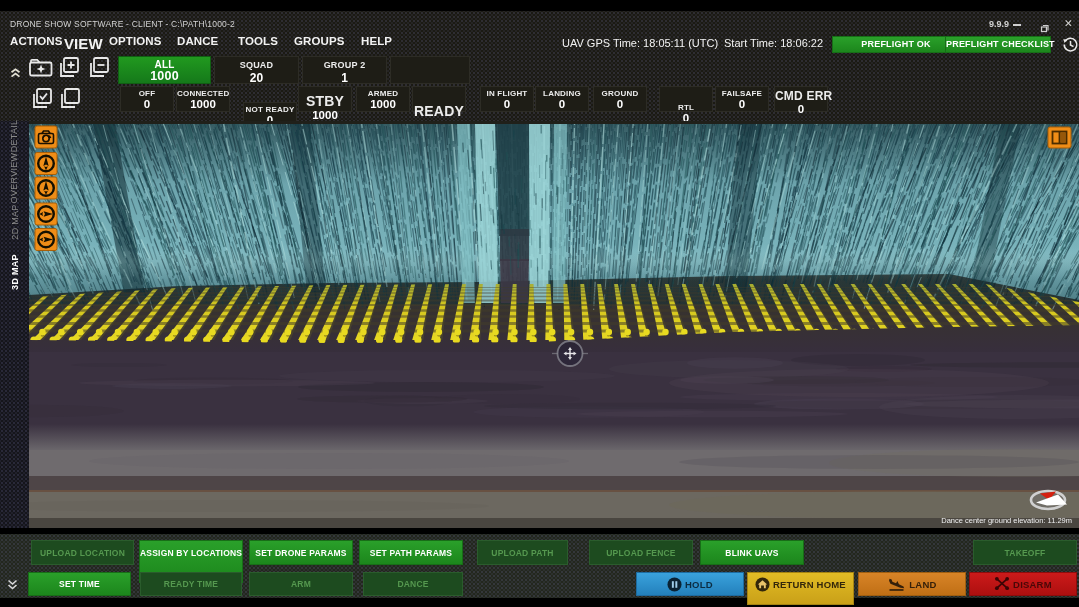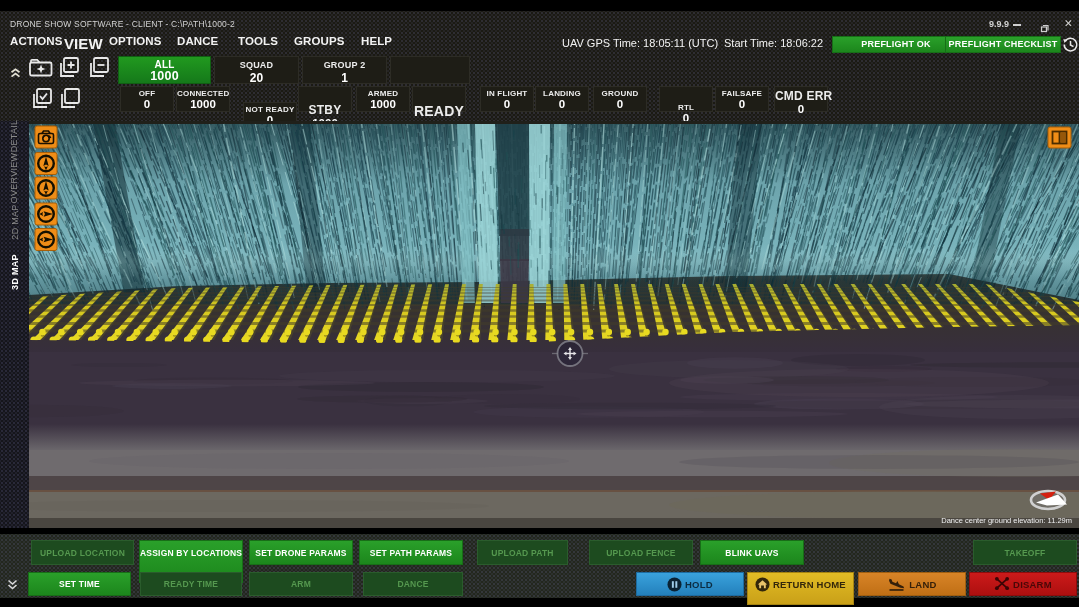--- a/index.html
+++ b/index.html
@@ -12,21 +12,21 @@
 <div class="abs" style="left:10px;top:35px;font-size:11.5px;font-weight:bold;color:#f2f2f2;letter-spacing:0.1px">ACTIONS</div>
 <div class="abs" style="left:64px;top:35px;font-size:15px;font-weight:bold;color:#f2f2f2;letter-spacing:0.1px">VIEW</div>
 <div class="abs" style="left:109px;top:35px;font-size:11.5px;font-weight:bold;color:#f2f2f2;letter-spacing:0.1px">OPTIONS</div>
 <div class="abs" style="left:177px;top:35px;font-size:11.5px;font-weight:bold;color:#f2f2f2;letter-spacing:0.1px">DANCE</div>
 <div class="abs" style="left:238px;top:35px;font-size:11.5px;font-weight:bold;color:#f2f2f2;letter-spacing:0.1px">TOOLS</div>
 <div class="abs" style="left:294px;top:35px;font-size:11.5px;font-weight:bold;color:#f2f2f2;letter-spacing:0.1px">GROUPS</div>
 <div class="abs" style="left:361px;top:35px;font-size:11.5px;font-weight:bold;color:#f2f2f2;letter-spacing:0.1px">HELP</div>
 <div class="abs" style="left:562px;top:37px;font-size:11px;color:#f2f2f2">UAV GPS Time: 18:05:11 (UTC)</div>
 <div class="abs" style="left:724px;top:37px;font-size:11px;color:#f2f2f2">Start Time: 18:06:22</div>
 <div class="btn gbtn" style="left:832px;top:36px;width:128px;height:17px;line-height:15px;font-size:9px">PREFLIGHT OK</div>
-<div class="btn gbtn" style="left:945px;top:36px;width:116px;height:17px;line-height:15px;font-size:9px">PREFLIGHT CHECKLIST</div>
+<div class="btn gbtn" style="left:945px;top:36px;width:106px;height:17px;line-height:15px;font-size:9px">PREFLIGHT CHECKLIST</div>
 <div class="abs" style="left:1062px;top:36px"><svg width="17" height="17" viewBox="0 0 17 17">
       <path d="M3.2 5.2 A6.3 6.3 0 1 1 2.2 8.5" fill="none" stroke="#e8e8e8" stroke-width="1.6"></path>
       <polygon points="1.2,3.2 5.2,3.6 2.6,6.9" fill="#e8e8e8"></polygon>
       <path d="M8.5 5 v4 l3 1.6" fill="none" stroke="#e8e8e8" stroke-width="1.5"></path>
     </svg></div>
 <div class="abs" style="left:10px;top:64px"><svg width="11" height="10" viewBox="0 0 11 10">
       <path d="M1.5 4.2 L5.5 1.2 L9.5 4.2 M1.5 8.6 L5.5 5.6 L9.5 8.6" fill="none" stroke="#e4e2d4" stroke-width="1.7"></path>
     </svg></div>
 <div class="abs" style="left:28px;top:56px"><svg width="26" height="24" viewBox="0 0 26 24">
       <path d="M3 7 v-2.2 q0-1 1-1 h5.2 l2.2 2.6" fill="none" stroke="#e8e8e8" stroke-width="1.7"></path>
@@ -71,21 +71,21 @@
   </div>
 <div class="cell" style="left:176px;top:86px;width:54px;height:26px">
     <div class="cl" style="font-size:8px;margin-top:2px">CONNECTED</div>
     <div class="cv" style="font-size:11.5px;margin-top:0px">1000</div>
   </div>
 <div class="cell" style="left:243px;top:102px;width:54px;height:26px">
     <div class="cl" style="font-size:8px;margin-top:2px">NOT READY</div>
     <div class="cv" style="font-size:11.5px;margin-top:0px">0</div>
   </div>
 <div class="cell" style="left:298px;top:86px;width:54px;height:26px">
-    <div class="cl" style="font-size:12px;margin-top:16px">STBY</div>
+    <div class="cl" style="font-size:14px;margin-top:6px">STBY</div>
     <div class="cv" style="font-size:11.5px;margin-top:0px">1000</div>
   </div>
 <div class="cell" style="left:356px;top:86px;width:54px;height:26px">
     <div class="cl" style="font-size:8px;margin-top:2px">ARMED</div>
     <div class="cv" style="font-size:11.5px;margin-top:0px">1000</div>
   </div>
 <div class="cell" style="left:412px;top:86px;width:54px;height:26px">
     <div class="cl" style="font-size:14px;margin-top:16px">READY</div>
     <div class="cv" style="font-size:11.5px;margin-top:0px">1000</div>
   </div>

